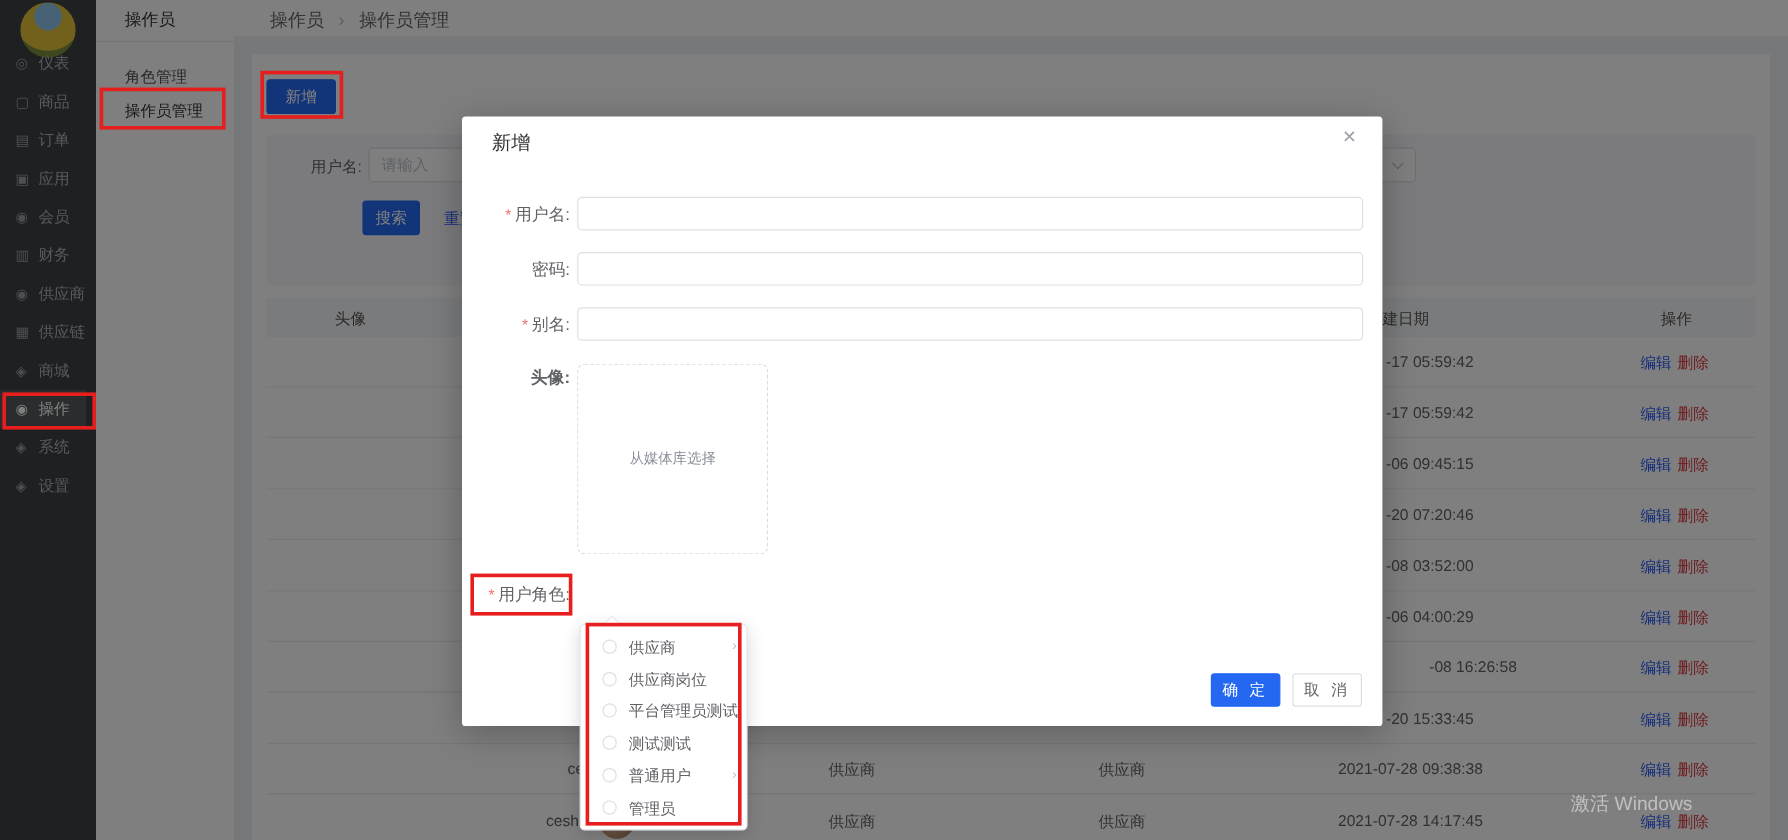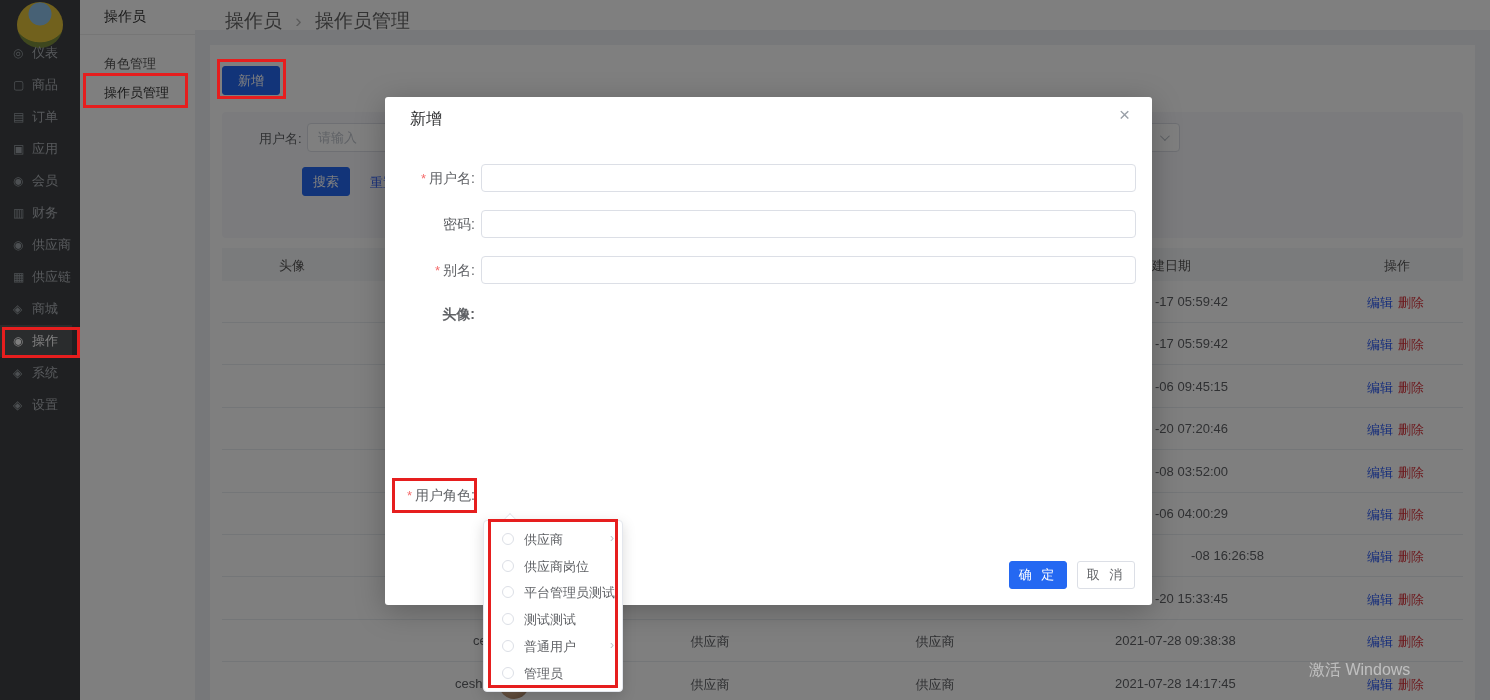--- a/index.html
+++ b/index.html
@@ -17,21 +17,21 @@
   .side-item.selected { background:rgba(255,255,255,0.12); color:#fff; }
   .side-icon { display:inline-block; width:16px; font-size:12px; color:#9aa0a6; margin-right:3px; }
   .side-item.selected .side-icon { color:#fff; }
   
   .submenu { position:absolute; left:80px; top:0; width:115px; height:700px; background:#ffffff; z-index:1; }
   .submenu-title { position:absolute; left:24px; top:8px; font-size:14px; color:#333; }
   .submenu-divider { position:absolute; left:0; top:34px; width:115px; height:1px; background:#ececec; }
   .submenu-item { position:absolute; left:24px; font-size:13px; color:#555; cursor:pointer; white-space:nowrap; }
   
   .topbar { position:absolute; left:195px; top:0; width:1295px; height:30px; background:#ffffff; z-index:1; }
-  .breadcrumb { position:absolute; left:30px; top:8px; font-size:19px; color:#666; }
+  .breadcrumb { position:absolute; left:30px; top:8px; font-size:15px; color:#666; }
   .crumb-sep { color:#b8b8b8; margin:0 8px; }
   .top-right { position:absolute; right:18px; top:0; height:30px; display:flex; align-items:center; gap:12px; }
   .top-icon { width:16px; height:16px; color:#5f6368; cursor:pointer; }
   .user-avatar { width:22px; height:22px; border-radius:50%;
     background:radial-gradient(circle at 38% 35%, #ecdccb, #c9a07e 60%, #8d6b52); cursor:pointer; }
   .user-name { font-size:13px; color:#555; cursor:pointer; display:flex; align-items:center; gap:5px; }
   .chev-down { display:inline-block; width:7px; height:7px; border-right:1px solid #777; border-bottom:1px solid #777; transform:rotate(45deg) translateY(-2px); }
   
   .card { position:absolute; left:210px; top:45px; width:1265px; height:655px; background:#ffffff; z-index:1; }
   .btn { display:inline-block; text-align:center; border-radius:3px; cursor:pointer; font-size:13px; }
@@ -239,20 +239,23 @@
     <input class="f-input" style="top: 113px;">
 
     <div class="f-label" style="top:159px;">
       <span class="req">*</span><span>别名:</span>
     </div>
     <input class="f-input" style="top: 159px;">
 
     <div class="f-label" style="top:203px;font-weight:bold;">
       <span>头像:</span>
     </div>
+    <div class="avatar-upload">
+      <span class="media-text">从媒体库选择</span>
+    </div>
 
     <div class="f-label" style="top:384px;">
       <span class="req">*</span><span>用户角色:</span>
     </div>
 
     <button class="btn btn-primary modal-confirm">确 定</button>
     <button class="btn btn-plain modal-cancel">取 消</button>
   </div>
 
   <div class="dropdown-arrow"></div>

